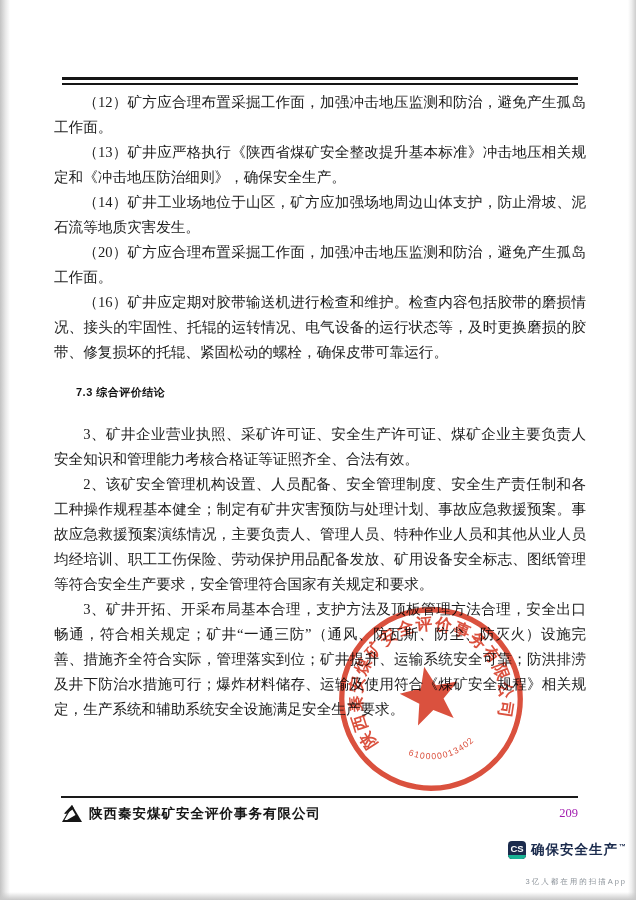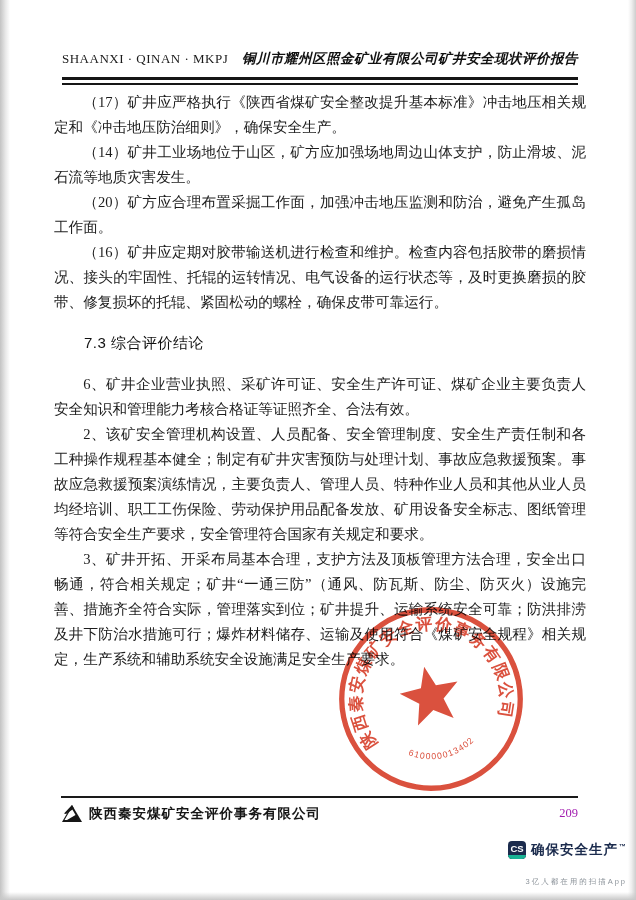--- a/index.html
+++ b/index.html
@@ -40,21 +40,21 @@
 
   
   .body-copy {
     position: absolute; left: 54px; top: 90px; width: 532px;
     font-size: 14.6px; line-height: 25px; text-align: justify;
     color: #1c1c1c;
   }
   .body-copy p { text-indent: 2em; }
   .section-heading {
     font-family: "Liberation Sans", sans-serif;
-    font-weight: normal; font-size: 15px; color: #111;
+    font-weight: bold; font-size: 11px; color: #111;
     margin: 15px 0 17px 0; text-indent: 0; letter-spacing: 0.5px;
   }
 
   
   .stamp {
     position: absolute; left: 334px; top: 602px;
     width: 194px; height: 194px;
     transform: rotate(-12deg);
     mix-blend-mode: multiply;
     opacity: 0.93;
@@ -106,33 +106,30 @@
 </style>
 </head>
 <body>
 
 <div class="page">
 
   <div class="edge-left"></div>
   <div class="edge-right"></div>
   <div class="edge-bottom"></div>
 
-  <div class="header">
-    <span class="header-code">SHAANXI · QINAN · MKPJ</span>
-    <span class="header-title">铜川市耀州区照金矿业有限公司矿井安全现状评价报告</span>
-  </div>
   <div class="header-rule"></div>
 
   <div class="body-copy">
-    <p>（17）矿井应严格执行《陕西省煤矿安全整改提升基本标准》冲击地压相关规定和《冲击地压防治细则》，确保安全生产。</p>
+    <p>（12）矿方应合理布置采掘工作面，加强冲击地压监测和防治，避免产生孤岛工作面。</p>
+    <p>（13）矿井应严格执行《陕西省煤矿安全整改提升基本标准》冲击地压相关规定和《冲击地压防治细则》，确保安全生产。</p>
     <p>（14）矿井工业场地位于山区，矿方应加强场地周边山体支护，防止滑坡、泥石流等地质灾害发生。</p>
     <p>（20）矿方应合理布置采掘工作面，加强冲击地压监测和防治，避免产生孤岛工作面。</p>
     <p>（16）矿井应定期对胶带输送机进行检查和维护。检查内容包括胶带的磨损情况、接头的牢固性、托辊的运转情况、电气设备的运行状态等，及时更换磨损的胶带、修复损坏的托辊、紧固松动的螺栓，确保皮带可靠运行。</p>
     <p class="section-heading">7.3 综合评价结论</p>
-    <p>6、矿井企业营业执照、采矿许可证、安全生产许可证、煤矿企业主要负责人安全知识和管理能力考核合格证等证照齐全、合法有效。</p>
+    <p>3、矿井企业营业执照、采矿许可证、安全生产许可证、煤矿企业主要负责人安全知识和管理能力考核合格证等证照齐全、合法有效。</p>
     <p>2、该矿安全管理机构设置、人员配备、安全管理制度、安全生产责任制和各工种操作规程基本健全；制定有矿井灾害预防与处理计划、事故应急救援预案。事故应急救援预案演练情况，主要负责人、管理人员、特种作业人员和其他从业人员均经培训、职工工伤保险、劳动保护用品配备发放、矿用设备安全标志、图纸管理等符合安全生产要求，安全管理符合国家有关规定和要求。</p>
     <p>3、矿井开拓、开采布局基本合理，支护方法及顶板管理方法合理，安全出口畅通，符合相关规定；矿井“一通三防”（通风、防瓦斯、防尘、防灭火）设施完善、措施齐全符合实际，管理落实到位；矿井提升、运输系统安全可靠；防洪排涝及井下防治水措施可行；爆炸材料储存、运输及使用符合《煤矿安全规程》相关规定，生产系统和辅助系统安全设施满足安全生产要求。</p>
   </div>
 
   <svg class="stamp" viewBox="0 0 200 200">
     <defs>
       <path id="sealArcTop" d="M 35.3,131.6 A 72,72 0 1 1 164.7,131.6" fill="none"></path>
       <path id="sealArcBottom" d="M 49.2,135.6 A 62,62 0 0 0 150.8,135.6" fill="none"></path>
     </defs>
     <circle cx="100" cy="100" r="92" fill="none" stroke="#d8432f" stroke-width="5.5"></circle>

